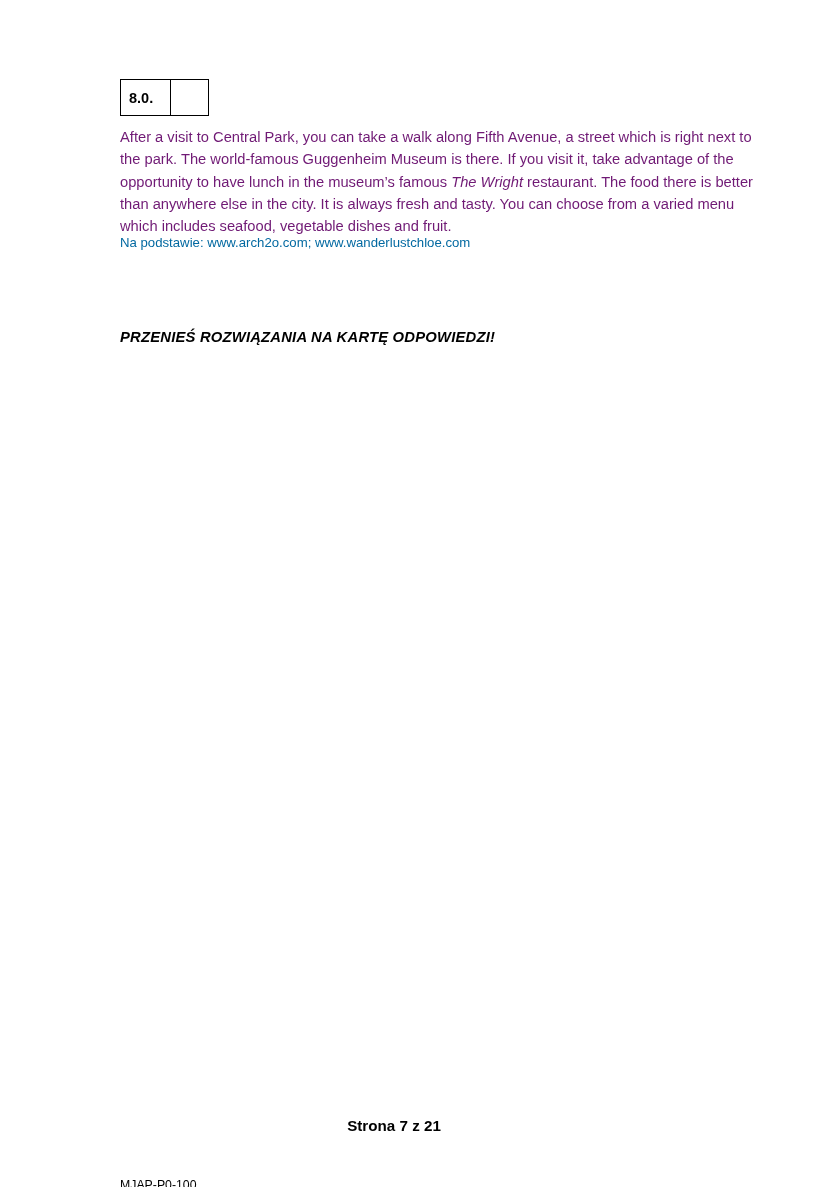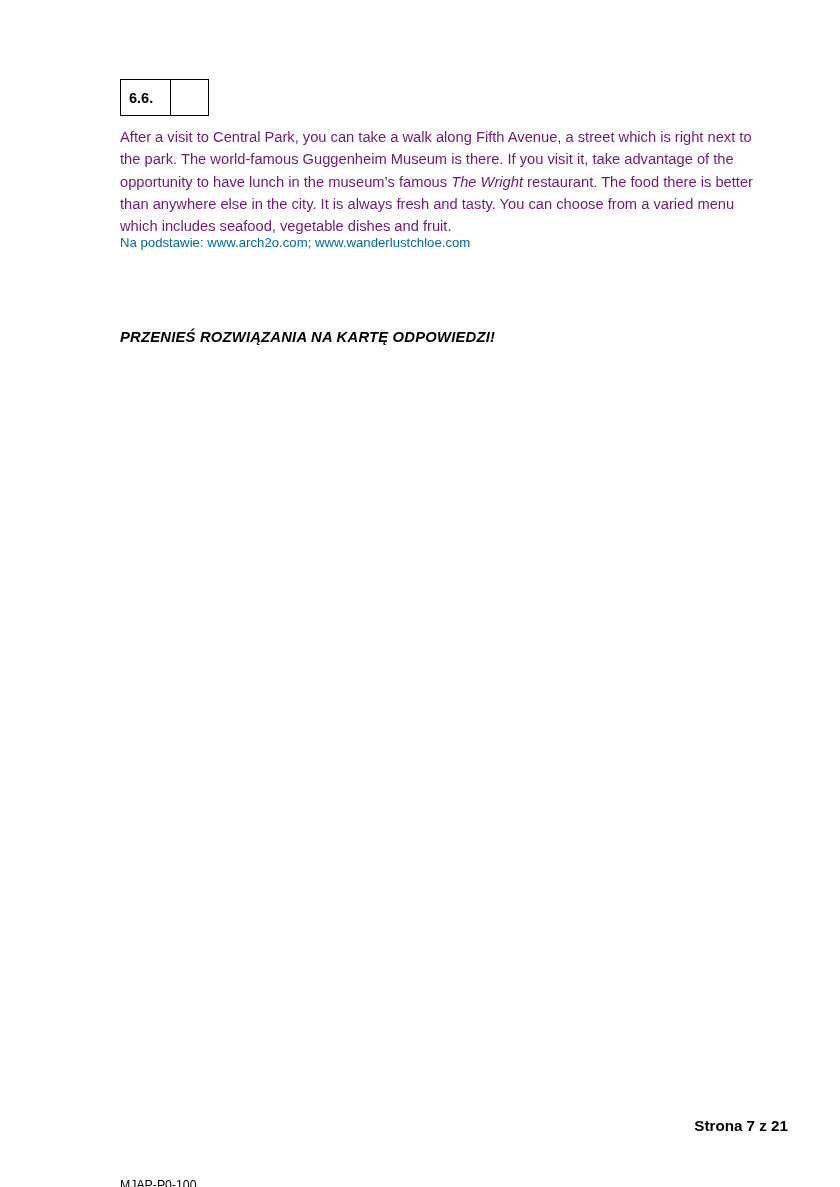--- a/index.html
+++ b/index.html
@@ -92,32 +92,32 @@
     position: absolute;
     left: 120px;
     top: 1178px;
     font-size: 12.3px;
   }
   .footer-page {
     position: absolute;
     left: 0;
     top: 1117px;
     width: 788px;
-    text-align: right;
+    text-align: center;
     font-size: 15.2px;
     font-weight: bold;
   }
 </style>
 </head>
 <body>
 
 <div class="page">
 
   <div class="task-box">
-    <div class="num-cell">6.6.</div>
+    <div class="num-cell">8.0.</div>
     <div class="answer-cell"></div>
   </div>
 
   <div class="passage">
     <span>After a visit to Central Park, you can take a walk along Fifth Avenue, a street which is right next to the park. The world-famous Guggenheim Museum is there. If you visit it, take advantage of the opportunity to have lunch in the museum’s famous </span><em>The Wright</em><span> restaurant. The food there is better than anywhere else in the city. It is always fresh and tasty. You can choose from a varied menu which includes seafood, vegetable dishes and fruit.</span>
   </div>
 
   <div class="source">Na podstawie: www.arch2o.com; www.wanderlustchloe.com</div>
 
   <div class="instruction">PRZENIEŚ ROZWIĄZANIA NA KARTĘ ODPOWIEDZI!</div>

